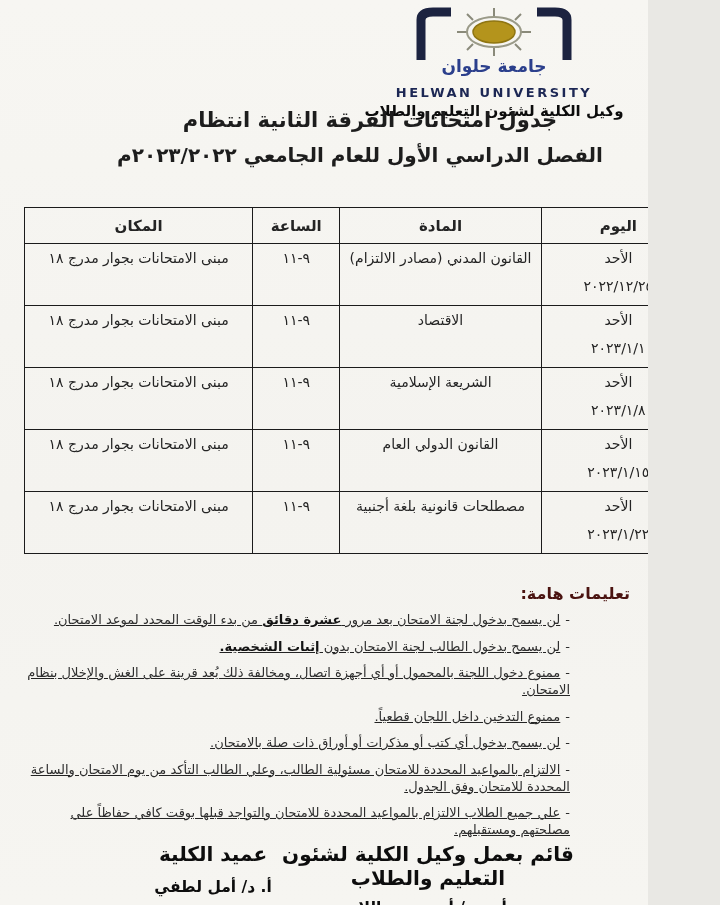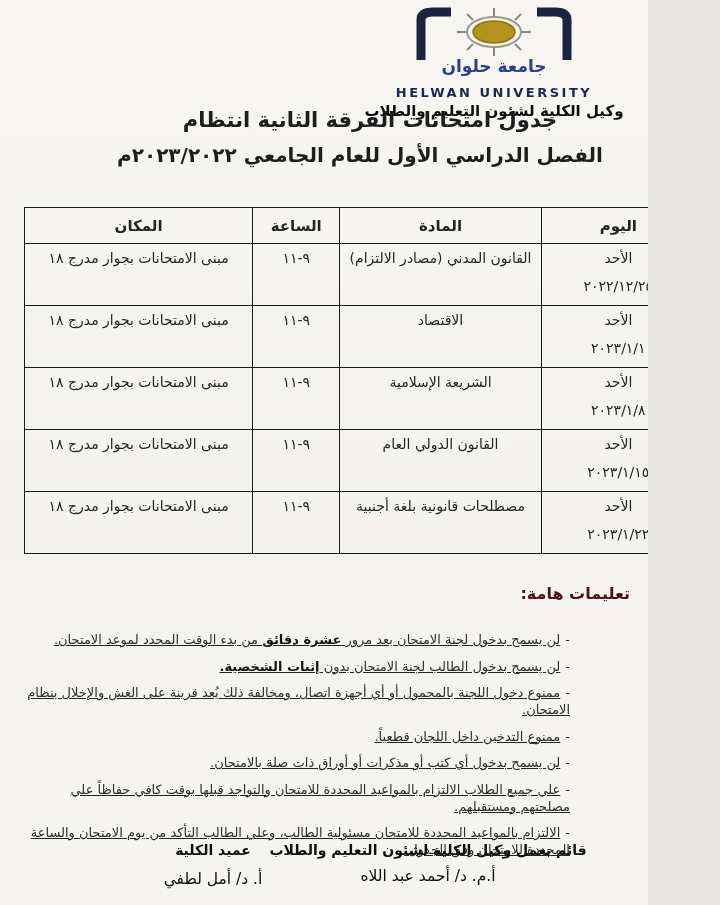--- a/index.html
+++ b/index.html
@@ -64,36 +64,36 @@
   .col-place { width: 34%; }
   .cell-date { margin-top: 12px; letter-spacing: 0.5px; }
 
   
   .instructions {
     position: absolute; top: 584px; right: 18px; left: 18px;
     direction: rtl;
   }
   .instructions-heading {
     font-weight: 900; font-size: 16px; color: #4a1310;
-    margin-bottom: 28px;
+    margin-bottom: 8px;
   }
   .instructions ul { list-style: none; padding-right: 60px; text-decoration: underline; }
   .instructions li {
     font-size: 13px; line-height: 17px; margin-bottom: 9.5px;
     color: #2d2d2d;
   }
   .instructions li .b { font-weight: bold; color: #141414; }
   .dash { display: inline-block; margin-left: 5px; }
 
   
   .sig { position: absolute; top: 842px; text-align: center; direction: rtl; color: #0d0d0d; }
   .sig-right { right: 55px; width: 330px; }
   .sig-left  { left: 88px;  width: 250px; }
-  .sig-title { font-weight: 900; font-size: 14px; }
-  .sig-name  { font-weight: 400; font-size: 15.5px; margin-top: 9px; }
+  .sig-title { font-weight: 900; font-size: 20px; }
+  .sig-name  { font-weight: 700; font-size: 15.5px; margin-top: 9px; }
   .sig-left .sig-name { margin-top: 12px; }
 </style>
 </head>
 <body>
 
 <div class="paper">
 
   <div class="logo-block">
     <svg class="logo-emblem" width="190" height="58" viewBox="0 0 190 58">
 
@@ -199,24 +199,24 @@
       <li>
         <span class="dash">-</span><span>ممنوع دخول اللجنة بالمحمول أو أي أجهزة اتصال، ومخالفة ذلك يُعد قرينة على الغش والإخلال بنظام الامتحان.</span><span class="b"></span><span></span>
       </li>
       <li>
         <span class="dash">-</span><span>ممنوع التدخين داخل اللجان قطعياً.</span><span class="b"></span><span></span>
       </li>
       <li>
         <span class="dash">-</span><span>لن يسمح بدخول أي كتب أو مذكرات أو أوراق ذات صلة بالامتحان.</span><span class="b"></span><span></span>
       </li>
       <li>
+        <span class="dash">-</span><span>الالتزام بالمواعيد المحددة للامتحان مسئولية الطالب، وعلي الطالب التأكد من يوم الامتحان والساعة المحددة للامتحان وفق الجدول.</span><span class="b"></span><span></span>
+      </li>
+      <li>
         <span class="dash">-</span><span>علي جميع الطلاب الالتزام بالمواعيد المحددة للامتحان والتواجد قبلها بوقت كافي حفاظاً علي مصلحتهم ومستقبلهم.</span><span class="b"></span><span></span>
-      </li>
-      <li>
-        <span class="dash">-</span><span>الالتزام بالمواعيد المحددة للامتحان مسئولية الطالب، وعلي الطالب التأكد من يوم الامتحان والساعة المحددة للامتحان وفق الجدول.</span><span class="b"></span><span></span>
       </li>
     </ul>
   </div>
 
   <div class="sig sig-right">
     <div class="sig-title">قائم بعمل وكيل الكلية لشئون التعليم والطلاب</div>
     <div class="sig-name">أ.م. د/ أحمد عبد اللاه</div>
   </div>
   <div class="sig sig-left">
     <div class="sig-title">عميد الكلية</div>

